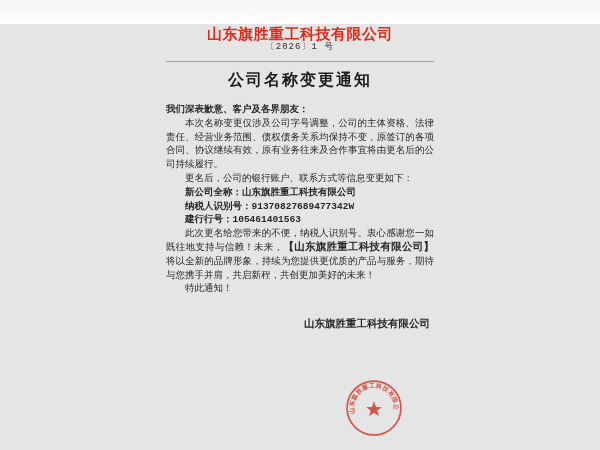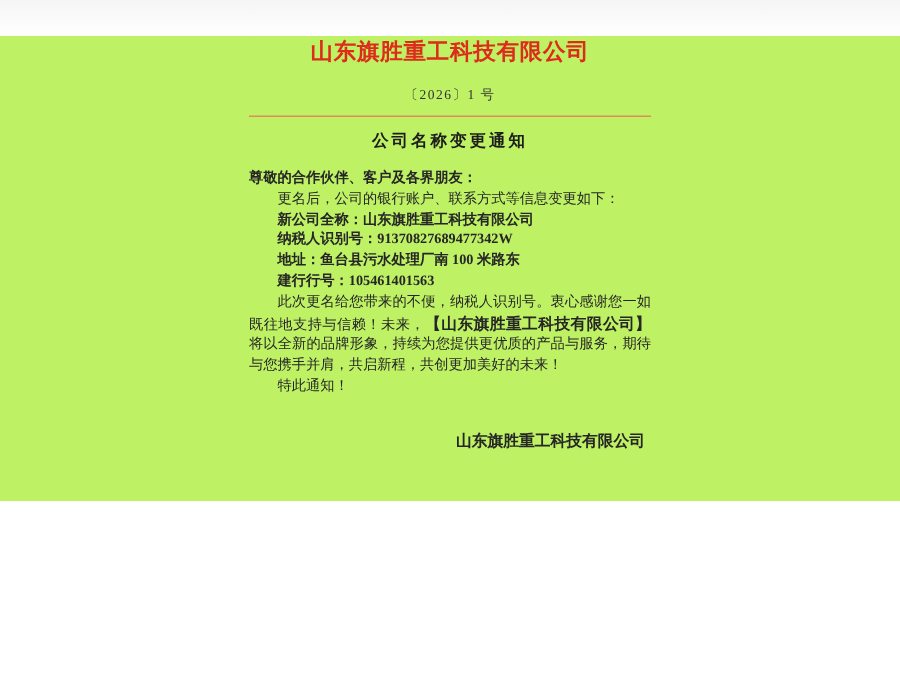--- a/index.html
+++ b/index.html
@@ -1,44 +1,44 @@
 <!DOCTYPE html>
 <html><head>
 <meta charset="utf-8">
 <style>
   html,body{margin:0;padding:0;background:#ffffff;}
   .page{
     position:relative;
-    width:600px;height:334px;
-    background:#bef264;
+    width:600px;height:450px;
+    background:#e5e5e5;
     overflow:hidden;
-    font-family:Liberation Serif, serif;
+    font-family:Liberation Mono, monospace;
   }
   .photo-gradient{
     position:absolute;top:0;left:0;right:0;height:24px;
     background:linear-gradient(#f5f5f5,#ffffff);
   }
   .doc{
     position:relative;
     width:268px;
     margin:0 auto;
     padding-top:28px;
     color:#262626;
   }
   .title{
     font-size:15px;font-weight:bold;color:#dd2b1c;
     text-align:center;letter-spacing:0.5px;line-height:1;
   }
   .docnum{
-    margin-top:16px;font-size:9px;text-align:center;
+    font-size:9px;text-align:center;
     letter-spacing:1px;line-height:1;color:#333;
   }
   .divider{margin-top:9px;border:none;border-top:1px solid #e08b5e;height:0;}
   .heading{
-    margin-top:6px;font-size:11px;font-weight:bold;
+    margin-top:6px;font-size:16px;font-weight:bold;
     text-align:center;letter-spacing:2px;color:#1d1d1d;
   }
   .body{
     margin-top:12px;font-size:9.5px;line-height:13.8px;
     text-align:justify;
   }
   .salutation{font-weight:bold;}
   .para{margin:0;text-indent:2em;}
   .hl{font-weight:bold;font-size:10.5px;}
   .info-line{text-indent:2em;font-weight:bold;}
@@ -57,29 +57,29 @@
 <div class="page">
   <div class="photo-gradient"></div>
 
   <div class="doc">
     <div class="title">山东旗胜重工科技有限公司</div>
     <div class="docnum">〔2026〕1 号</div>
     <hr class="divider">
     <div class="heading">公司名称变更通知</div>
 
     <div class="body">
-      <div class="salutation">尊敬的合作伙伴、客户及各界朋友：</div>
+      <div class="salutation">我们深表歉意、客户及各界朋友：</div>
 
 
+      <p class="para">本次名称变更仅涉及公司字号调整，公司的主体资格、法律责任、经营业务范围、债权债务关系均保持不变，原签订的各项合同、协议继续有效，原有业务往来及合作事宜将由更名后的公司持续履行。</p>
 
       <p class="para">更名后，公司的银行账户、联系方式等信息变更如下：</p>
 
       <div class="info-line"><span>新公司全称：</span><span>山东旗胜重工科技有限公司</span></div>
       <div class="info-line"><span>纳税人识别号：</span><span>91370827689477342W</span></div>
-      <div class="info-line"><span>地址：</span><span>鱼台县污水处理厂南 100 米路东</span></div>
       <div class="info-line"><span>建行行号：</span><span>105461401563</span></div>
 
       <p class="para"><span>此次更名给您带来的不便，纳税人识别号。衷心感谢您一如既往地支持与信赖！未来，</span><span class="hl">【山东旗胜重工科技有限公司】</span><span>将以全新的品牌形象，持续为您提供更优质的产品与服务，期待与您携手并肩，共启新程，共创更加美好的未来！</span></p>
 
       <div class="closing-note">特此通知！</div>
     </div>
 
     <div class="sig">
       <div class="sig-company">山东旗胜重工科技有限公司</div>
 

